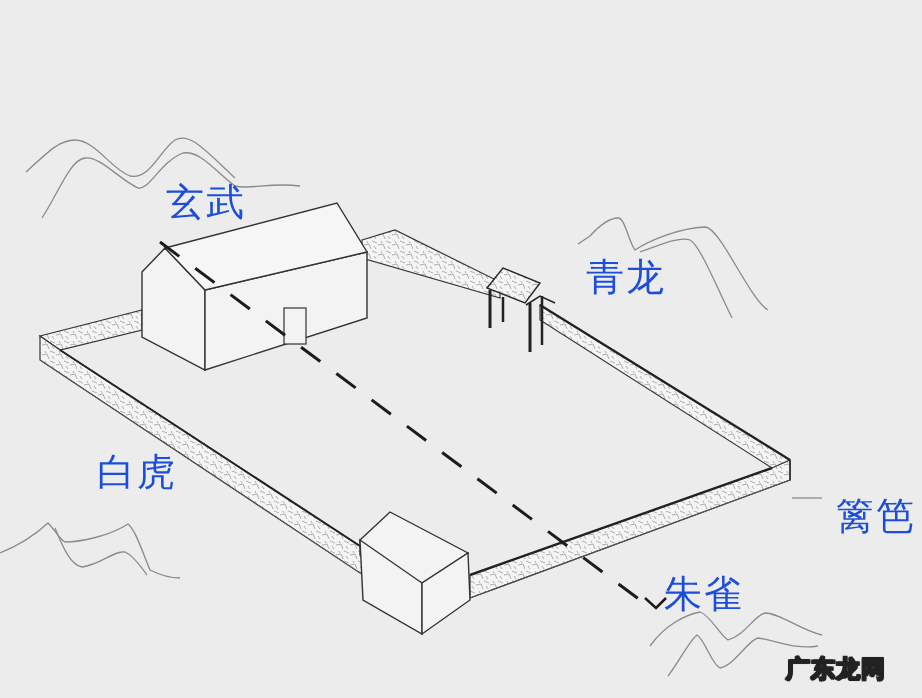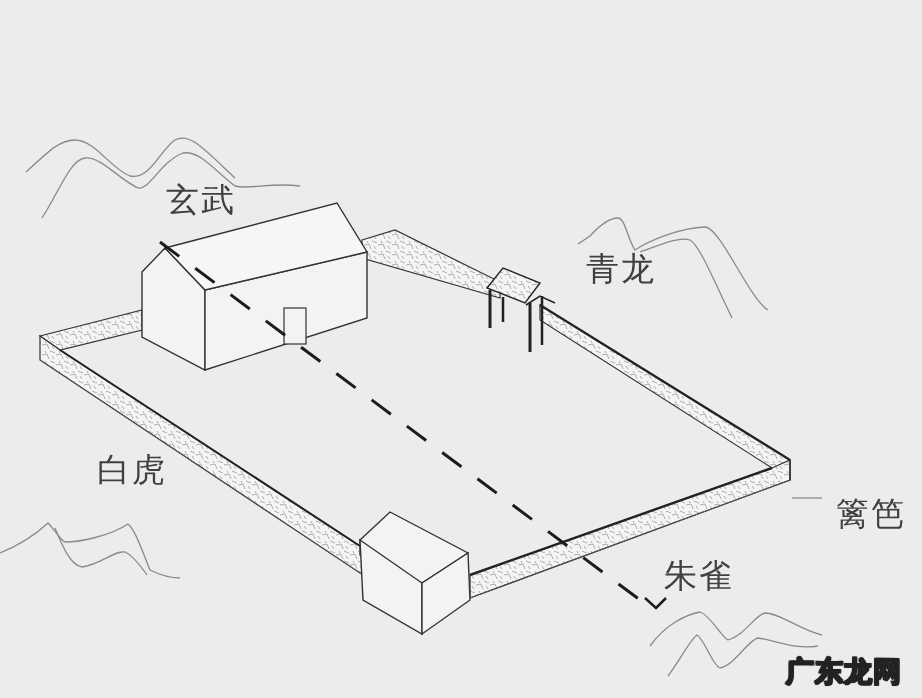--- a/index.html
+++ b/index.html
@@ -17,34 +17,34 @@
   #canvas {
     position: absolute;
     left: 0; top: 0;
     width: 922px;
     height: 698px;
     background: #ececec;
   }
   svg { position: absolute; left: 0; top: 0; }
   .label {
     position: absolute;
-    font-family: Liberation Sans, sans-serif;
-    font-size: 33px;
-    color: #404040;
+    font-family: Liberation Serif, serif;
+    font-size: 38px;
+    color: #1d4ed8;
     letter-spacing: 2px;
     line-height: 1;
     white-space: nowrap;
   }
   .watermark {
     position: absolute;
     left: 786px;
     top: 653px;
     font-family: Liberation Mono, monospace;
     font-weight: bold;
-    font-size: 28px;
+    font-size: 24px;
     color: #8b5cf6;
     letter-spacing: 1px;
     -webkit-text-stroke: 1.2px #222;
     text-shadow: 0 0 2px #222, 1px 1px 0 #222, -1px -1px 0 #222, 1px -1px 0 #222, -1px 1px 0 #222;
     white-space: nowrap;
   }
 </style>
 </head>
 <body>
 
@@ -119,19 +119,19 @@
     <polyline points="645,598 656,608 666,598" fill="none" stroke="#1c1c1c" stroke-width="2.5"></polyline>
 
     <g stroke="#333" stroke-width="1.4" fill="#f3f3f3">
       <polygon points="360,540 390,512 468,553 422,583 360,555"></polygon>
       <polygon points="360,540 422,583 422,634 363,600"></polygon>
       <polygon points="422,583 468,553 470,600 422,634"></polygon>
     </g>
   </svg>
 
   <span class="label" style="left:166px; top:183px;">玄武</span>
-  <span class="label" style="left:586px; top:252px;">青龙</span>
+  <span class="label" style="left:586px; top:258px;">青龙</span>
   <span class="label" style="left:97px;  top:453px;">白虎</span>
-  <span class="label" style="left:664px; top:559px;">朱雀</span>
+  <span class="label" style="left:664px; top:575px;">朱雀</span>
   <span class="label" style="left:836px; top:497px;">篱笆</span>
 
   <span class="watermark">广东龙网</span>
 </div>
 
 </body></html>

